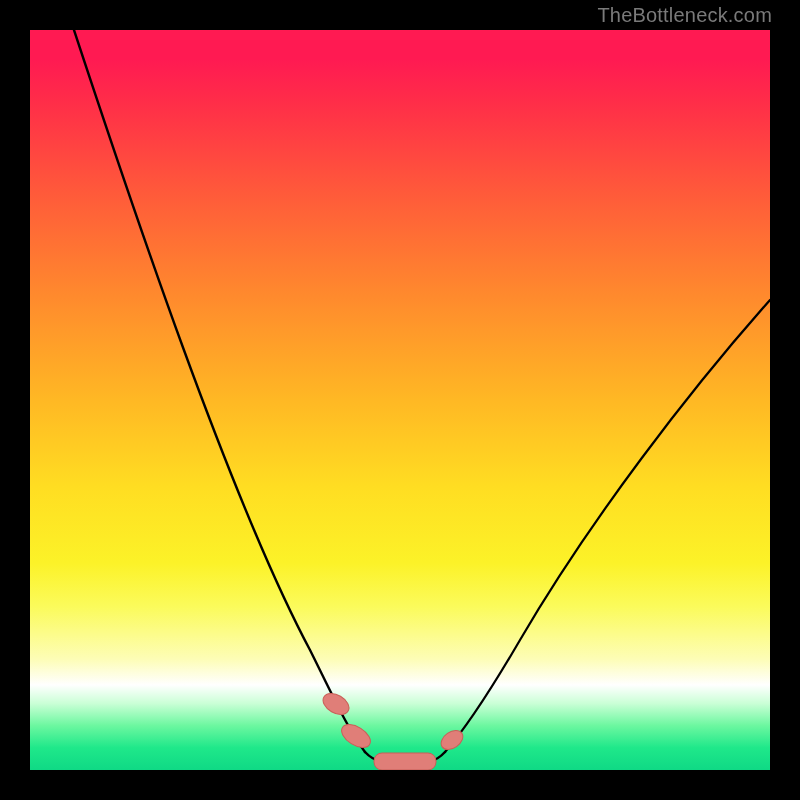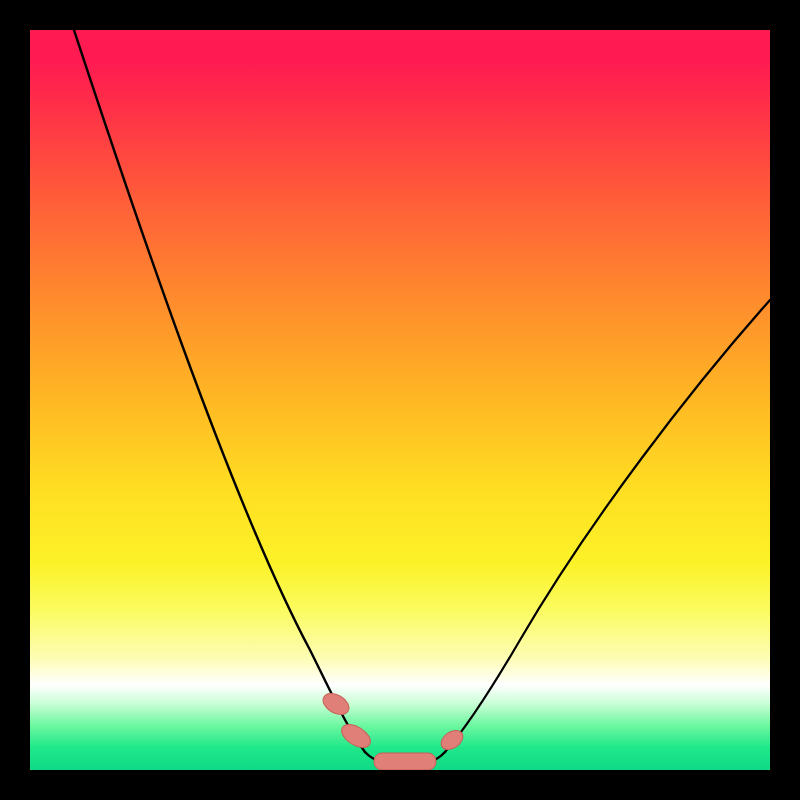--- a/index.html
+++ b/index.html
@@ -93,13 +93,14 @@
         <ellipse cx="306" cy="674" rx="9" ry="14" transform="rotate(-60 306 674)"></ellipse>
         <ellipse cx="326" cy="706" rx="9" ry="16" transform="rotate(-58 326 706)"></ellipse>
 
         <rect x="344" y="723" width="62" height="17" rx="8" ry="8"></rect>
 
         <ellipse cx="422" cy="710" rx="8" ry="12" transform="rotate(55 422 710)"></ellipse>
       </g>
     </svg>
   </div>
 
+  <div class="watermark">TheBottleneck.com</div>
 </div>
 
 </body></html>

